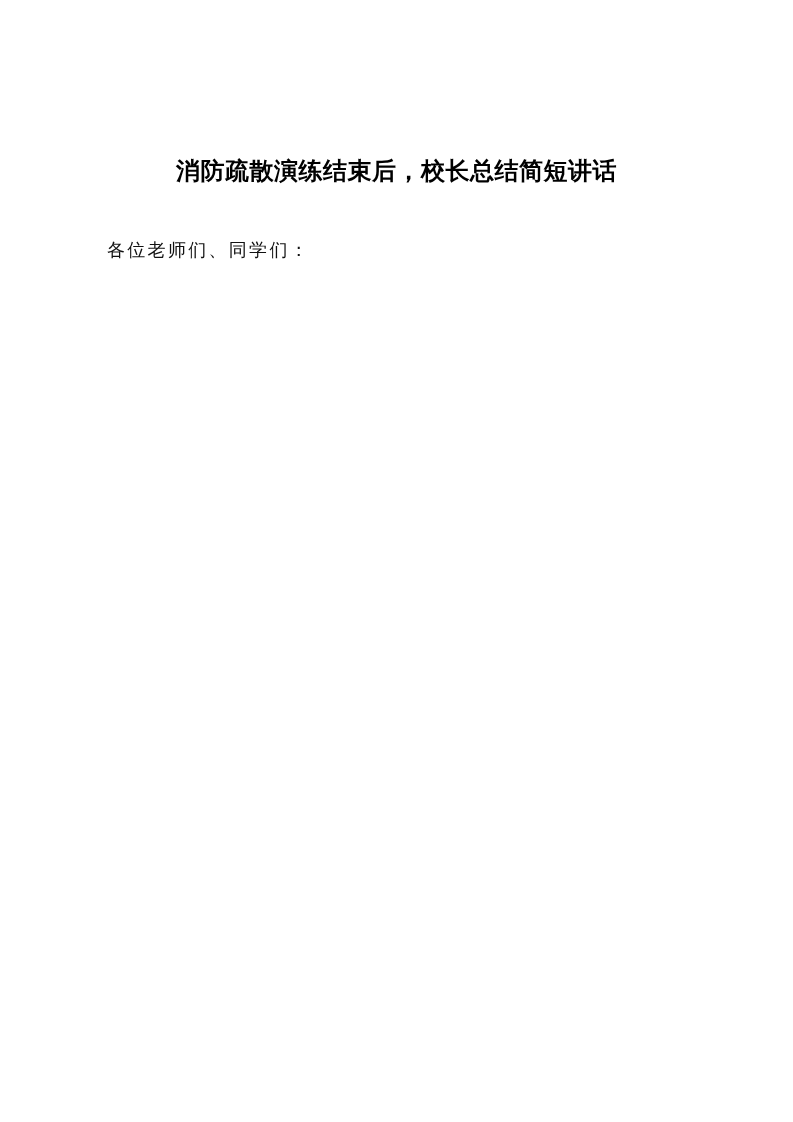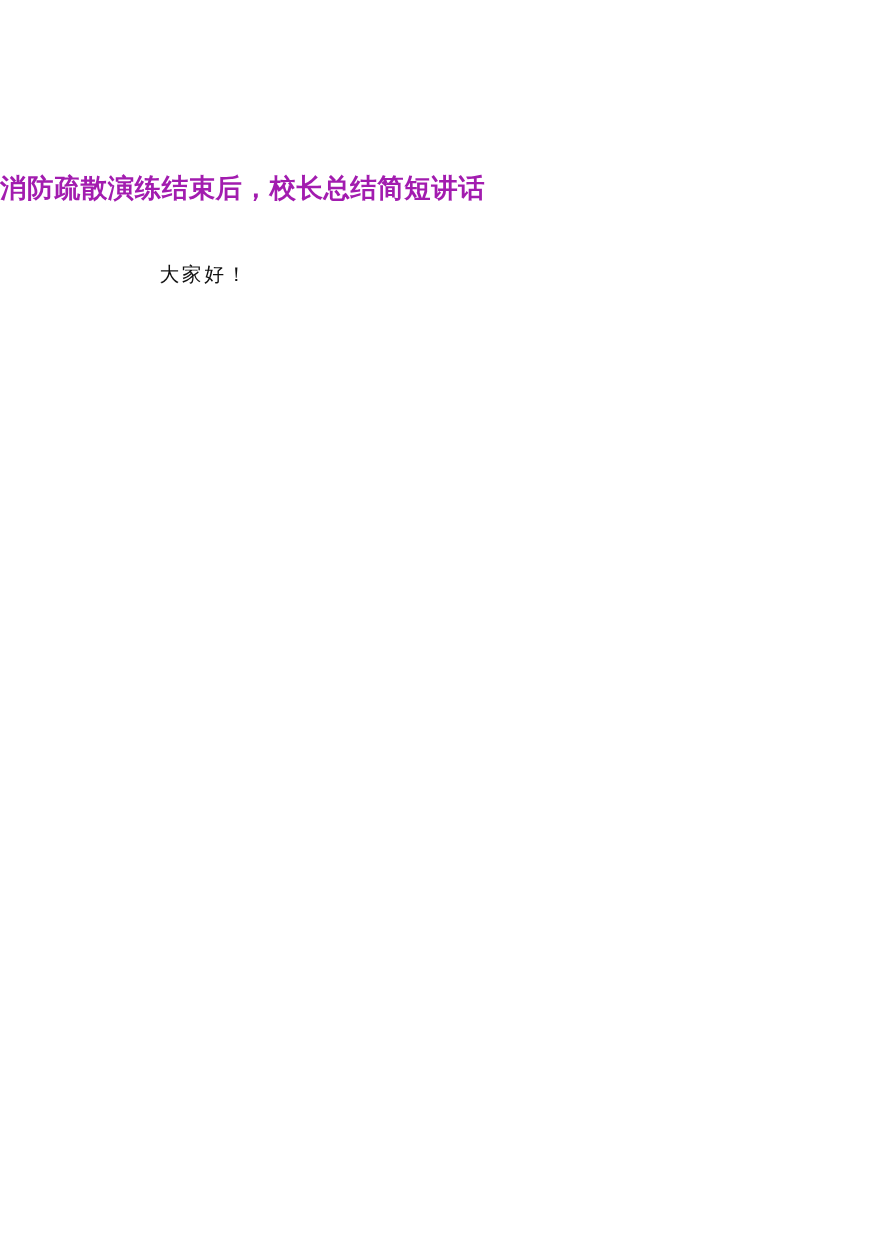--- a/index.html
+++ b/index.html
@@ -1,28 +1,28 @@
 <!DOCTYPE html>
 <html><head>
 <meta charset="utf-8">
 <style>
   html, body { margin:0; padding:0; background:#ffffff; }
   body { width:793px; height:1122px; position:relative; overflow:hidden;
          font-family:"DejaVu Serif","Liberation Serif",serif; color:#111; }
   .page { position:absolute; left:0; top:0; width:793px; height:1122px; background:#fff; }
-  .title { position:absolute; top:155px; left:0; width:793px; 
+  .title { position:absolute; top:155px; left:0; width:793px; text-align:center;
            font-family:"DejaVu Sans","Liberation Sans",sans-serif; font-weight:bold;
-           font-size:24px; letter-spacing:0.5px; color:#a21caf; }
+           font-size:24px; letter-spacing:0.5px; color:#000000; }
   .body { position:absolute; left:107px; top:232px; width:582px;
           font-size:18px; line-height:36.6px; letter-spacing:2.3px; color:#111; }
   .p { margin:0; text-align:justify; text-align-last:left; }
   .indent { text-indent:38px; }
   .greet { margin:0; }
 </style>
 </head>
 <body>
 
 <div class="page">
   <div class="title">消防疏散演练结束后，校长总结简短讲话</div>
   <div class="body">
-    <p class="p indent">大家好！</p>
+    <p class="greet">各位老师们、同学们：</p>
   </div>
 </div>
 
 </body></html>

